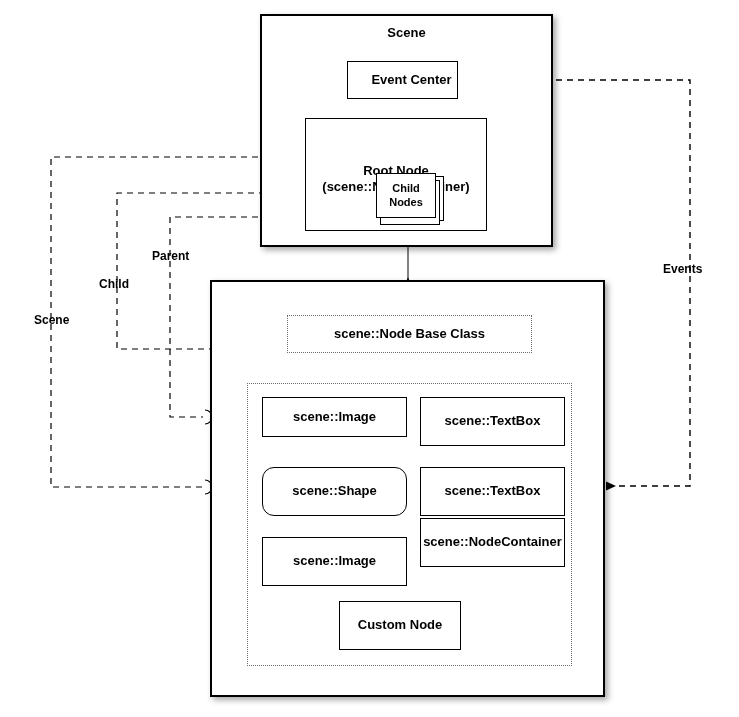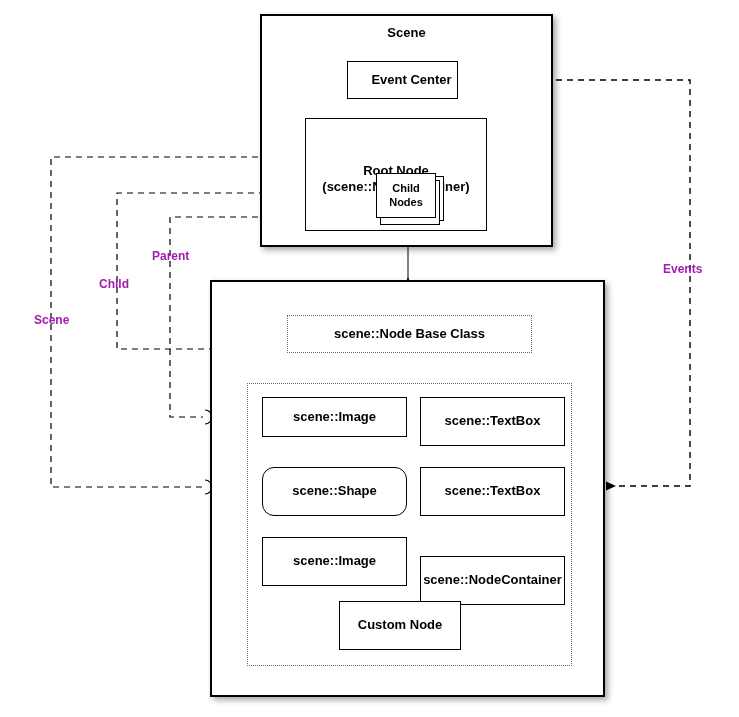--- a/index.html
+++ b/index.html
@@ -48,21 +48,21 @@
     background: #ffffff;
     align-items: flex-start;
     justify-content: center;
   }
   .dotted-box {
     border: 1px dotted #6b6b6b;
     background: transparent;
   }
   .label-free {
     position: absolute;
-    color: #a21caf;
+    color: #000000;
     background: transparent;
     white-space: nowrap;
   }
   .fs13 { font-size: 13px; }
   .fs12 { font-size: 12px; }
   .fs11 { font-size: 11px; }
   .stack-layer {
     position: absolute;
     box-sizing: border-box;
     border: 1px solid #000000;
@@ -158,21 +158,21 @@
   <div class="node solid-box fs13" style="left:262px; top:467px; width:145px; height:49px;border-radius:12px;">
     <span>scene::Shape</span>
   </div>
   <div class="node solid-box fs13" style="left:420px; top:467px; width:145px; height:49px;">
     <span>scene::TextBox</span>
   </div>
 
   <div class="node solid-box fs13" style="left:262px; top:537px; width:145px; height:49px;">
     <span>scene::Image</span>
   </div>
-  <div class="node solid-box fs13" style="left:420px; top:556px; width:145px; height:49px;">
+  <div class="node solid-box fs13" style="left:420px; top:518px; width:145px; height:49px;">
     <span>scene::NodeContainer</span>
   </div>
 
   <div class="node solid-box fs13" style="left:339px; top:601px; width:122px; height:49px;">
     <span>Custom Node</span>
   </div>
 
   <div class="label-free fs12" style="left:34px; top:313px;">
     <span>Scene</span>
   </div>

